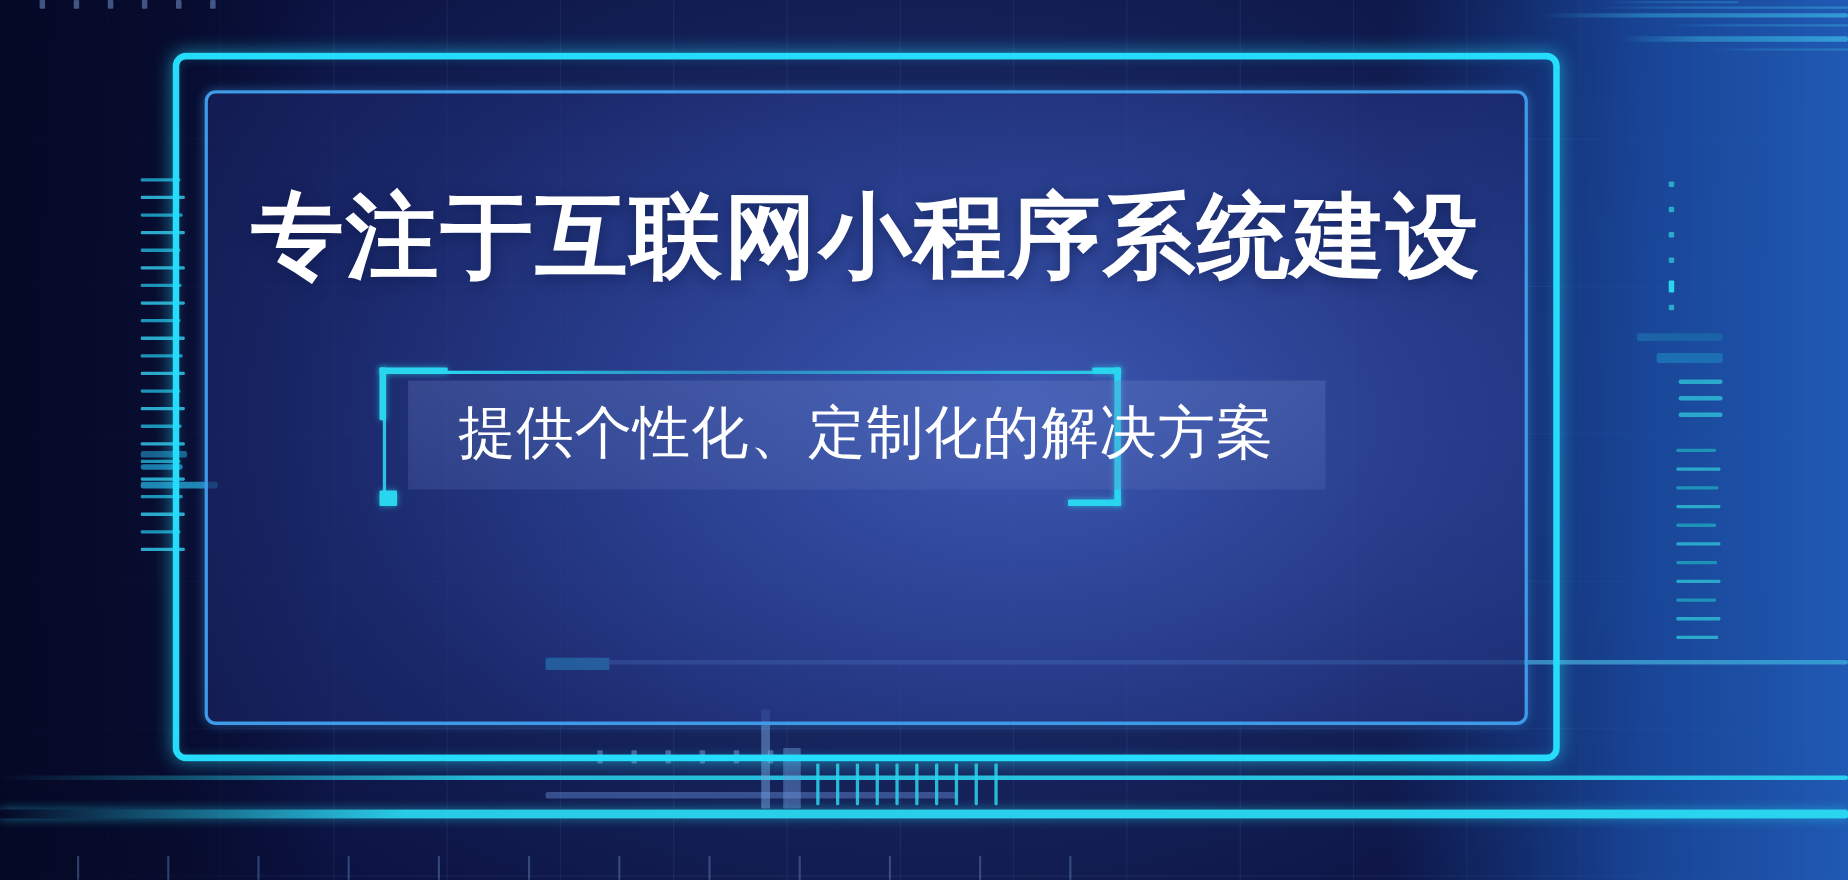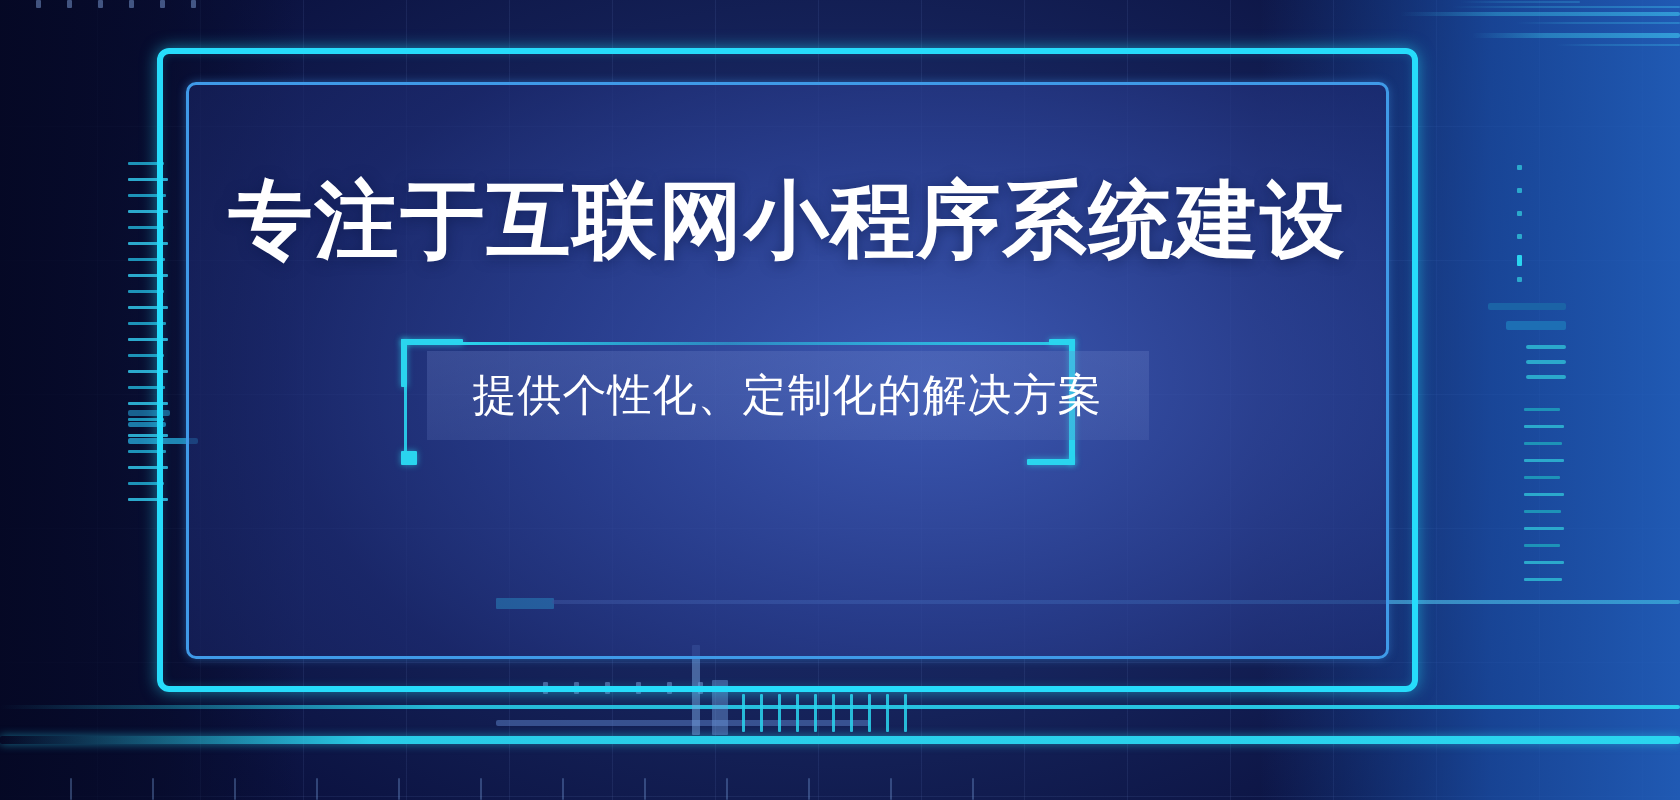--- a/index.html
+++ b/index.html
@@ -86,21 +86,21 @@
 
   .sub-wrap{ position:relative; margin-top:86px; }
 
   .sub-box{
     position:relative;
     padding:16px 46px 18px;
     background:linear-gradient(180deg, rgba(108,130,200,.30) 0%, rgba(92,114,186,.26) 100%);
   }
   .sub-text{
     color:#ffffff;
-    font-size:44px;
+    font-size:52px;
     letter-spacing:1px;
     white-space:nowrap;
     line-height:1.25;
   }
   .brk{ position:absolute; }
   .brk-h{ height:6px; background:#2ad5ef; border-radius:1px; box-shadow:0 0 6px rgba(42,213,239,.6); }
   .brk-v{ width:6px; background:#2ad5ef; border-radius:1px; box-shadow:0 0 6px rgba(42,213,239,.6); }
   .brk-line{ height:3px; background:linear-gradient(90deg,#2ad5ef,rgba(42,213,239,.35)); }
 
   .dots{ position:absolute; display:flex; gap:26px; pointer-events:none; }

